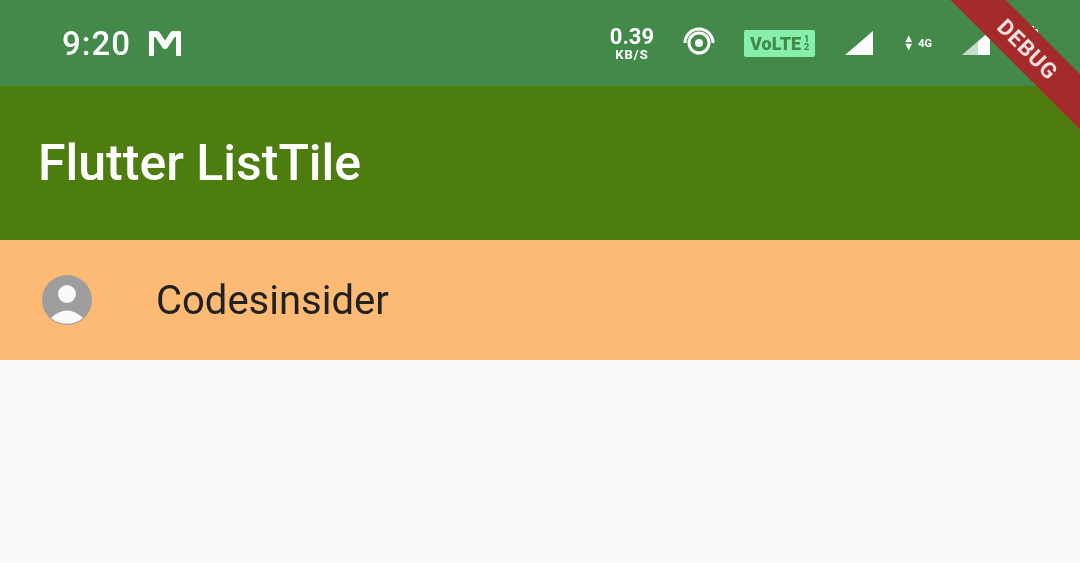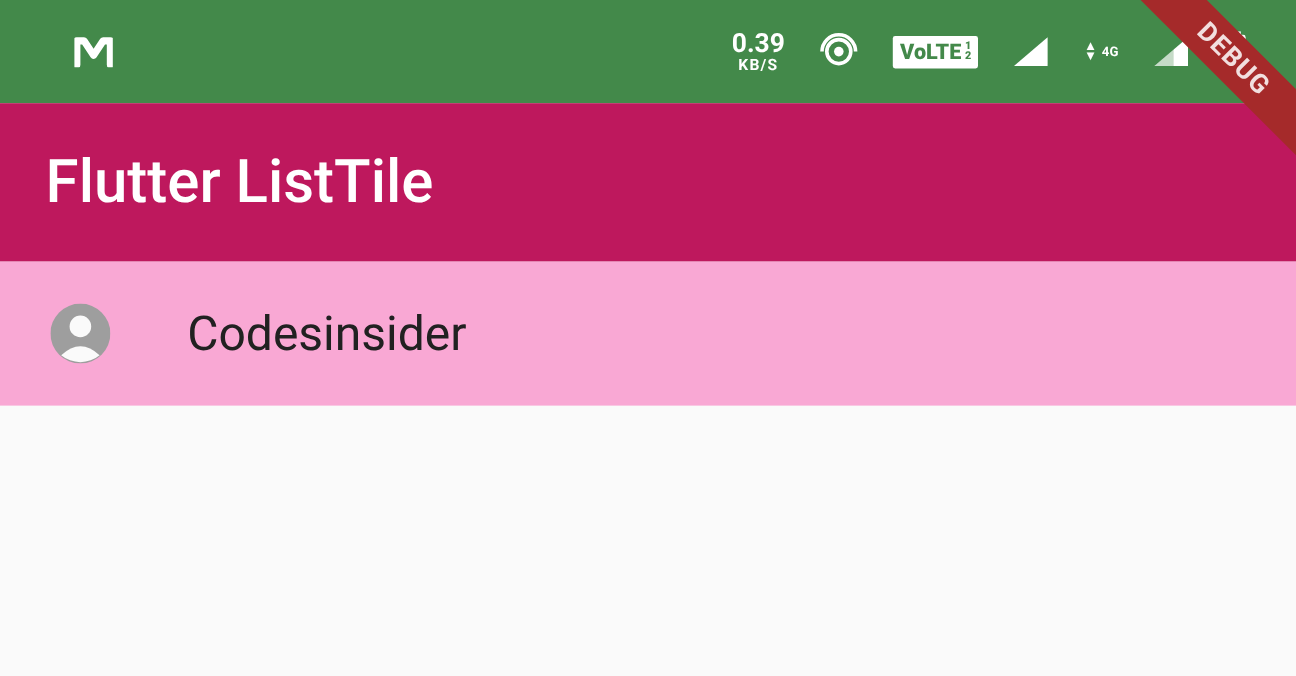--- a/index.html
+++ b/index.html
@@ -67,21 +67,21 @@
       font-weight: 700;
       letter-spacing: 1px;
     }
     
     .hotspot-icon {
       display: flex;
       align-items: center;
     }
     
     .volte-badge {
-      background: #ffffff;
+      background: #86efac;
       color: #43894a;
       padding: 3px 6px;
       font-size: 18px;
       font-weight: 900;
       display: flex;
       align-items: center;
       gap: 3px;
       border-radius: 2px;
     }
     
@@ -120,36 +120,36 @@
       font-size: 11px;
       font-weight: 700;
     }
     
     .battery-icon {
       display: flex;
       align-items: center;
     }
     
     .app-bar {
-      height: 132px;
-      background: #be185d;
+      height: 154px;
+      background: #4d7c0f;
       display: flex;
       align-items: center;
       padding: 4px 38px;
     }
     
     .app-title {
       color: white;
       font-size: 50px;
       font-weight: 500;
     }
     
     .content {
       padding: 0;
-      background: #f9a8d4;
+      background: #fdba74;
     }
     
     .list-tile {
       display: flex;
       align-items: center;
       padding: 35px 42px;
       gap: 64px;
     }
     
     .avatar-icon {
@@ -177,20 +177,21 @@
       padding: 7px 85px;
       transform: rotate(45deg);
       letter-spacing: 1px;
     }
   </style>
 </head>
 <body>
 
 <div class="status-bar">
   <div class="status-left">
+    <span class="time">9:20</span>
     <span class="m-icon">
       <svg width="32" height="26" viewBox="0 0 32 26">
         <path d="M 2 24 L 2 4 L 8 4 L 16 16 L 24 4 L 30 4 L 30 24" stroke="white" stroke-width="6" fill="none" stroke-linejoin="round" stroke-linecap="round"></path>
       </svg>
     </span>
   </div>
   <div class="status-right">
     <div class="speed-indicator">
       <span class="speed-value">0.39</span>
       <span class="speed-unit">KB/S</span>

